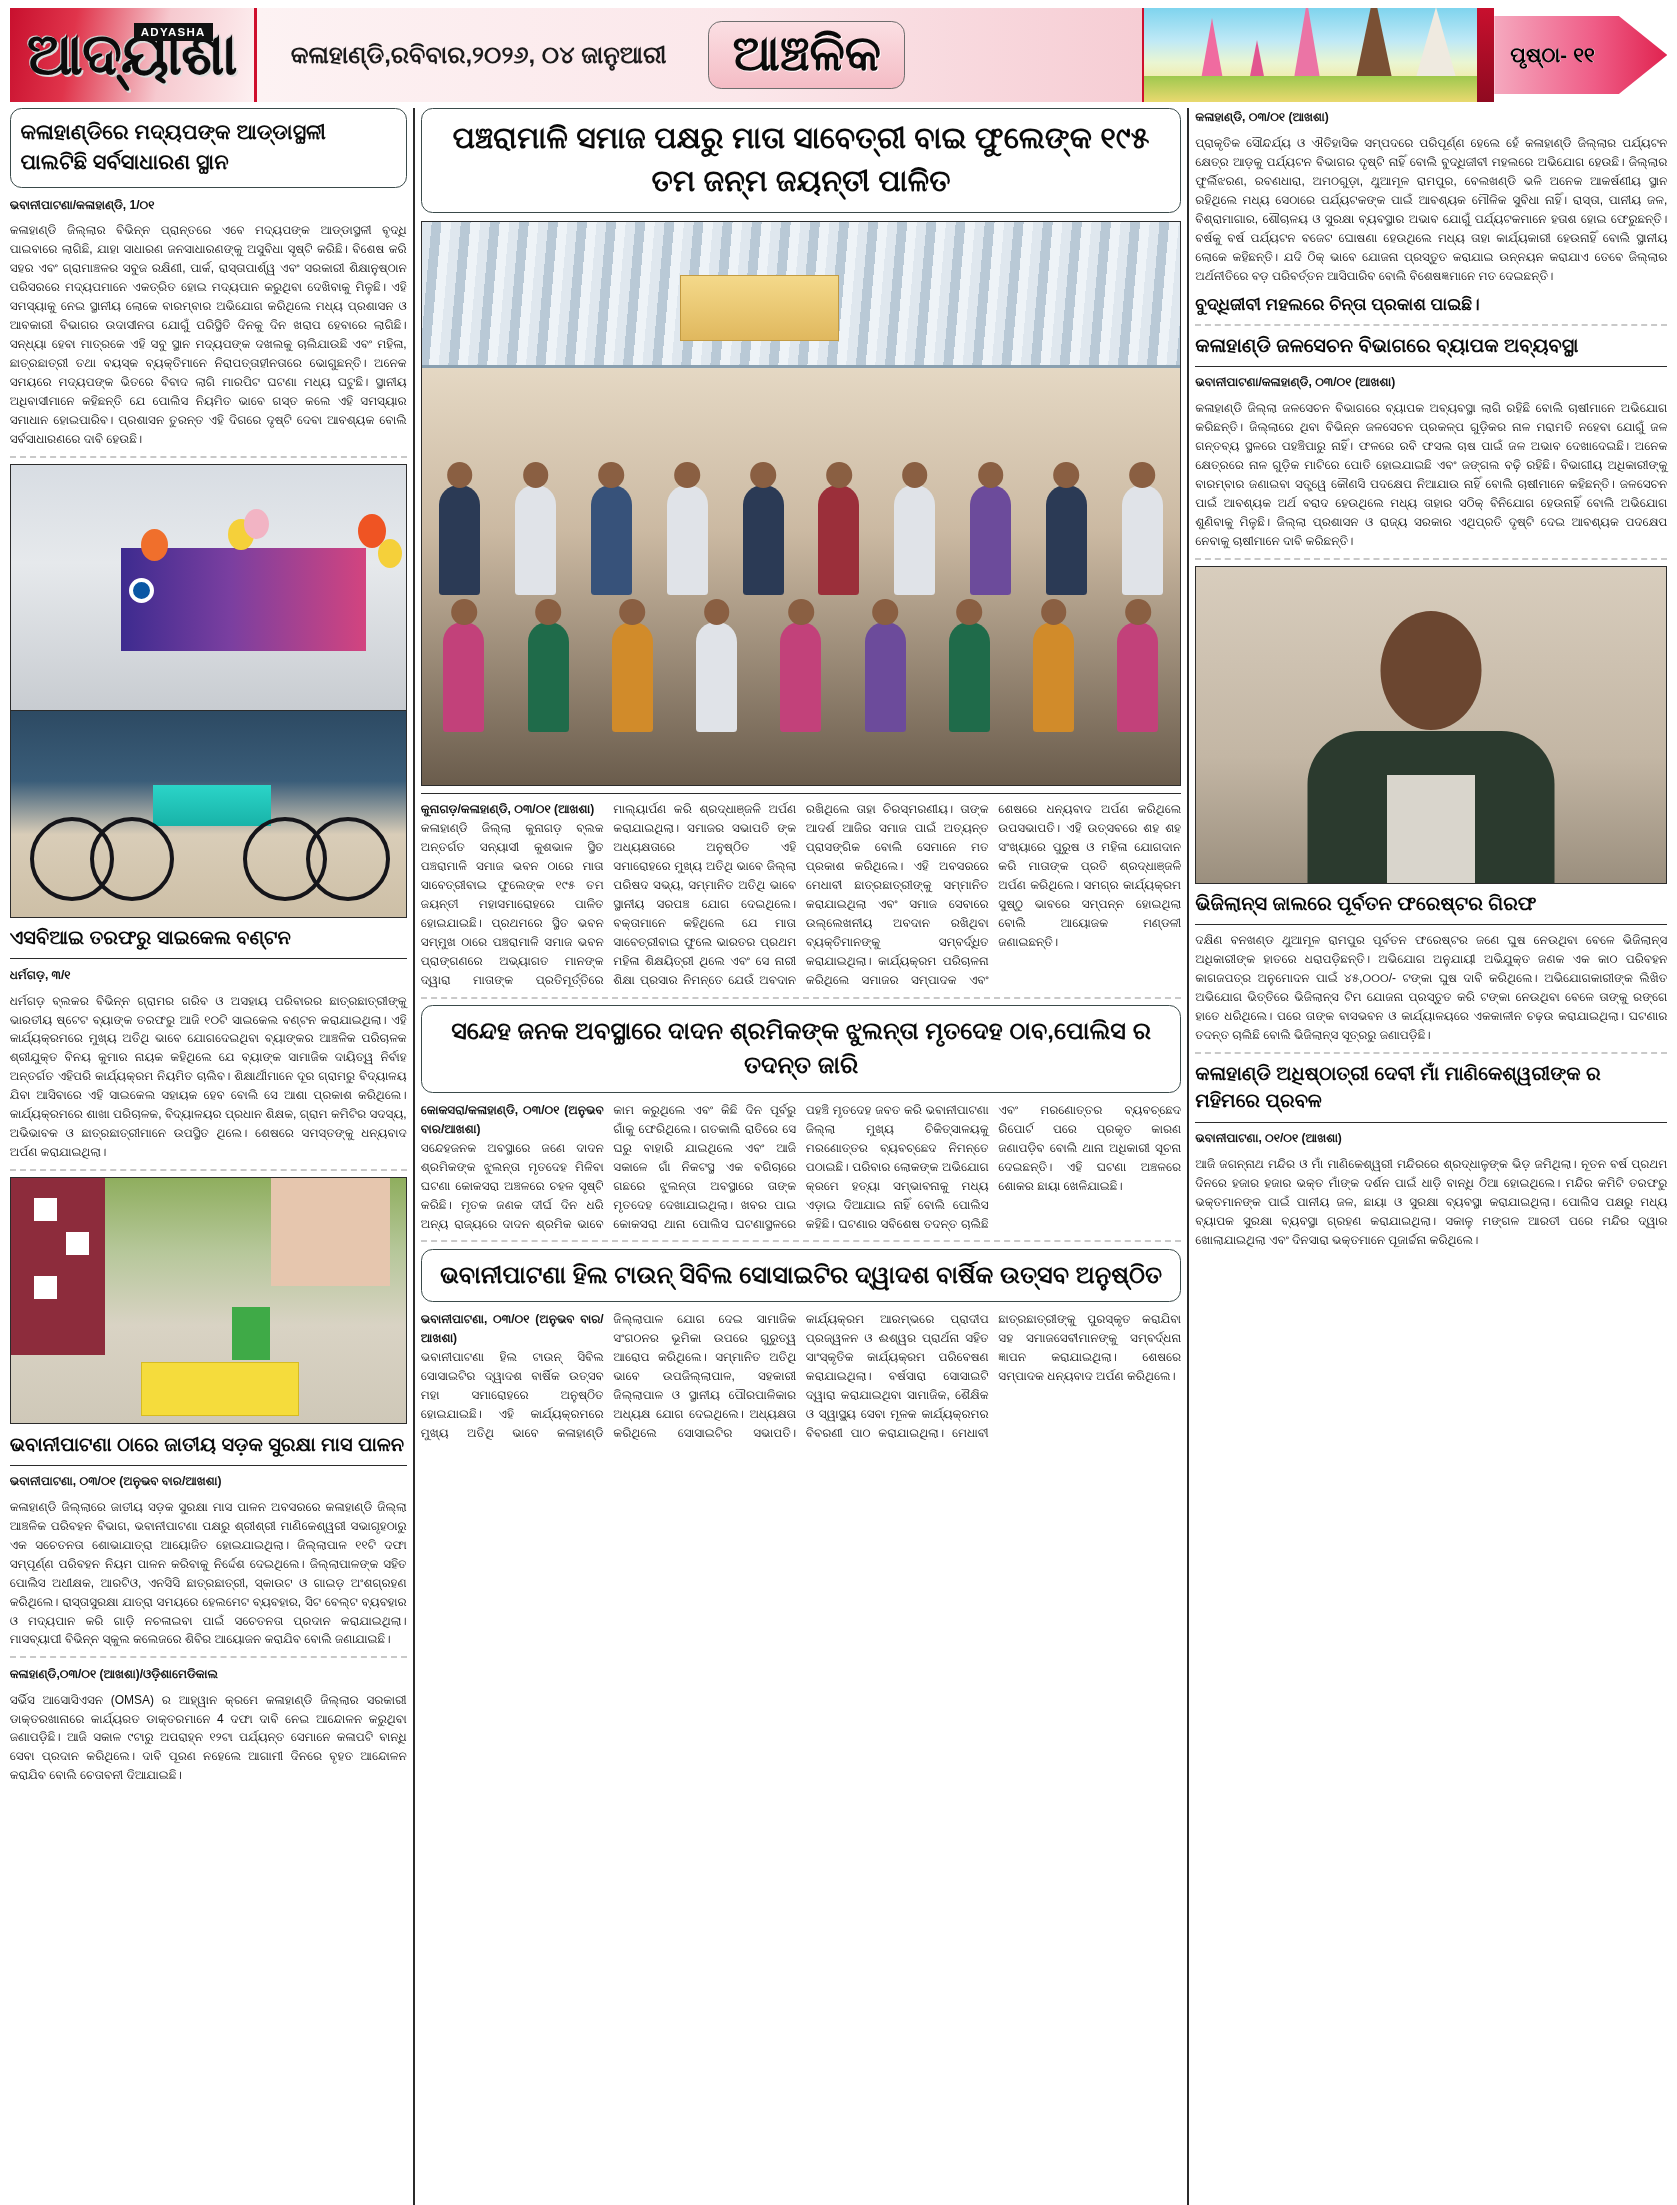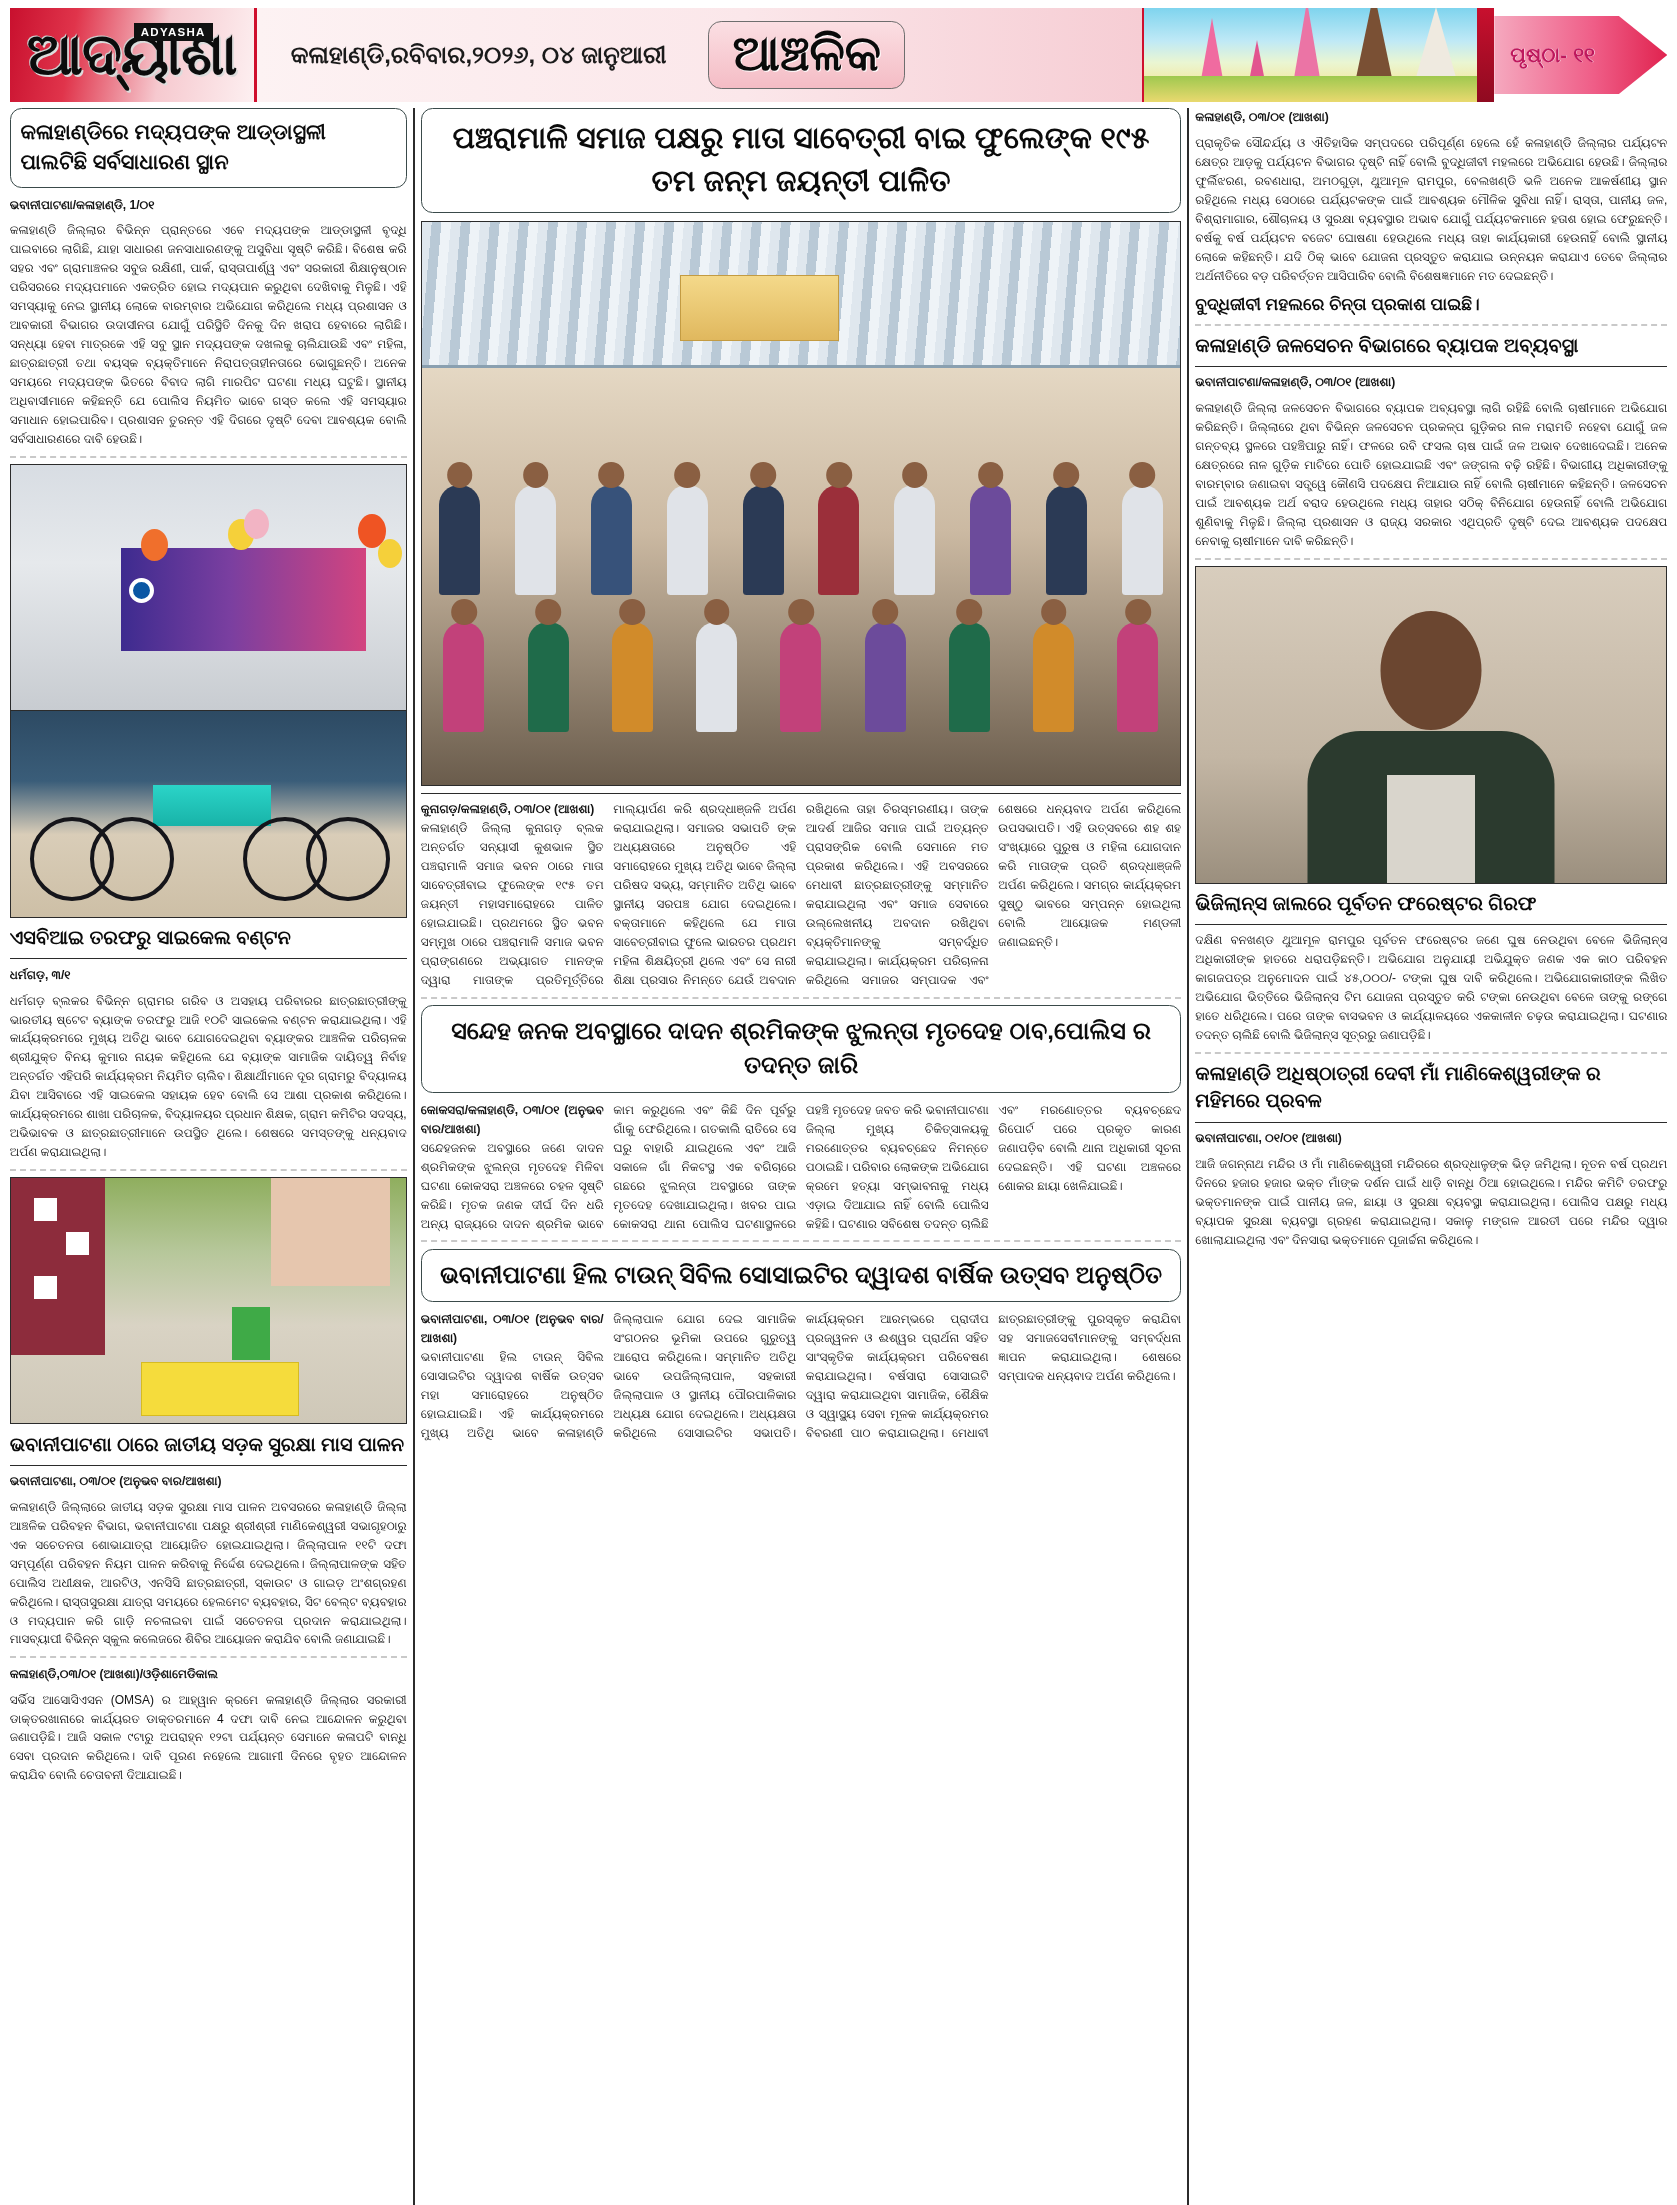--- a/index.html
+++ b/index.html
@@ -123,21 +123,21 @@
   }
   .mh-page-arrow {
     position: absolute; left: 0; top: 8px; bottom: 8px; right: 0;
     background: linear-gradient(90deg,#f5a9bf 0%, #ef5d87 58%, #e0234f 100%);
     clip-path: polygon(0 0, 72% 0, 100% 50%, 72% 100%, 0 100%);
   }
   .mh-page-text {
     position: relative;
     font-size: 21px;
     font-weight: bold;
-    color: #be185d;
+    color: #000000;
     margin-left: 16px;
     text-shadow: 0.4px 0.4px 0 #fff;
   }
 
   
   .grid {
     display: flex;
     gap: 0;
     height: 2633px;
   }

